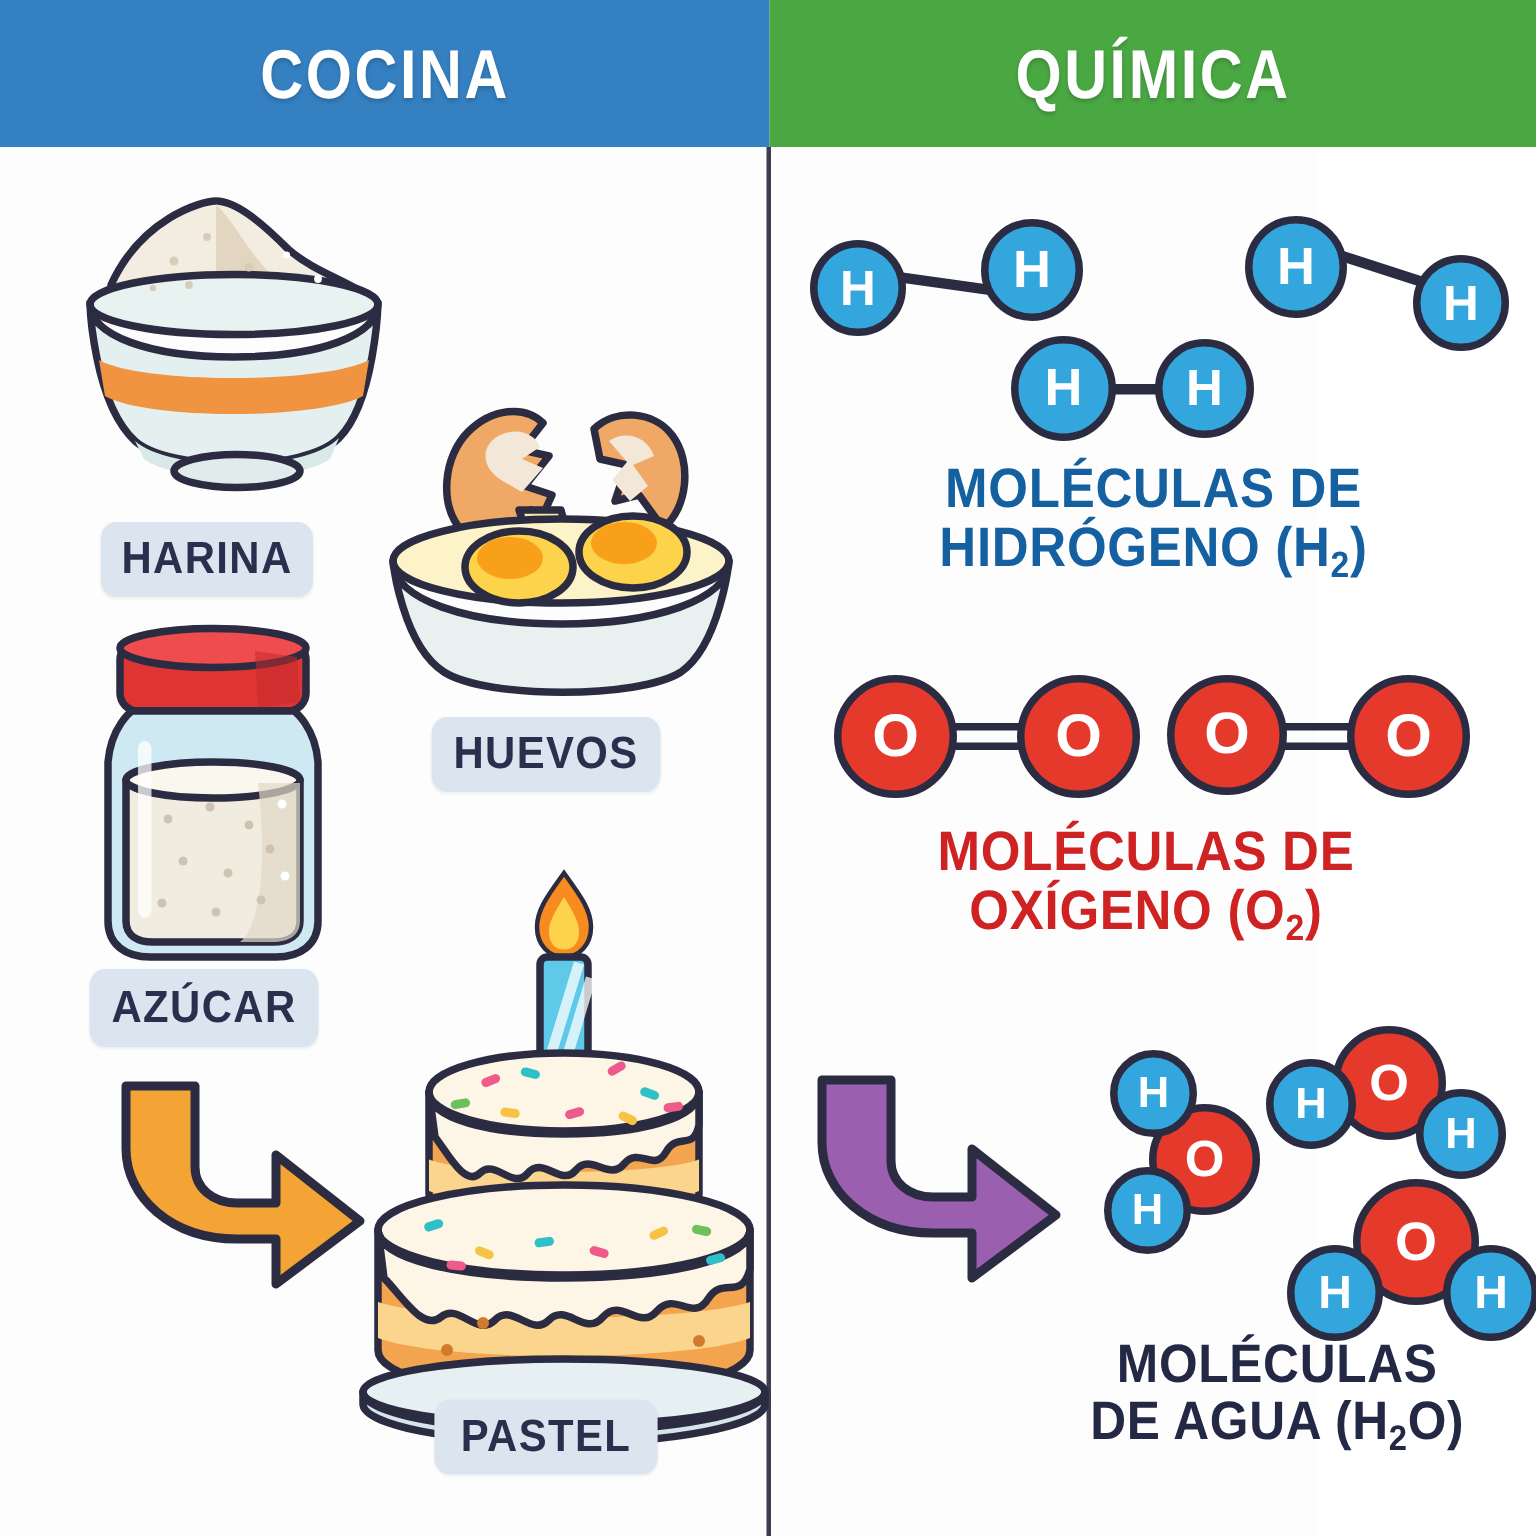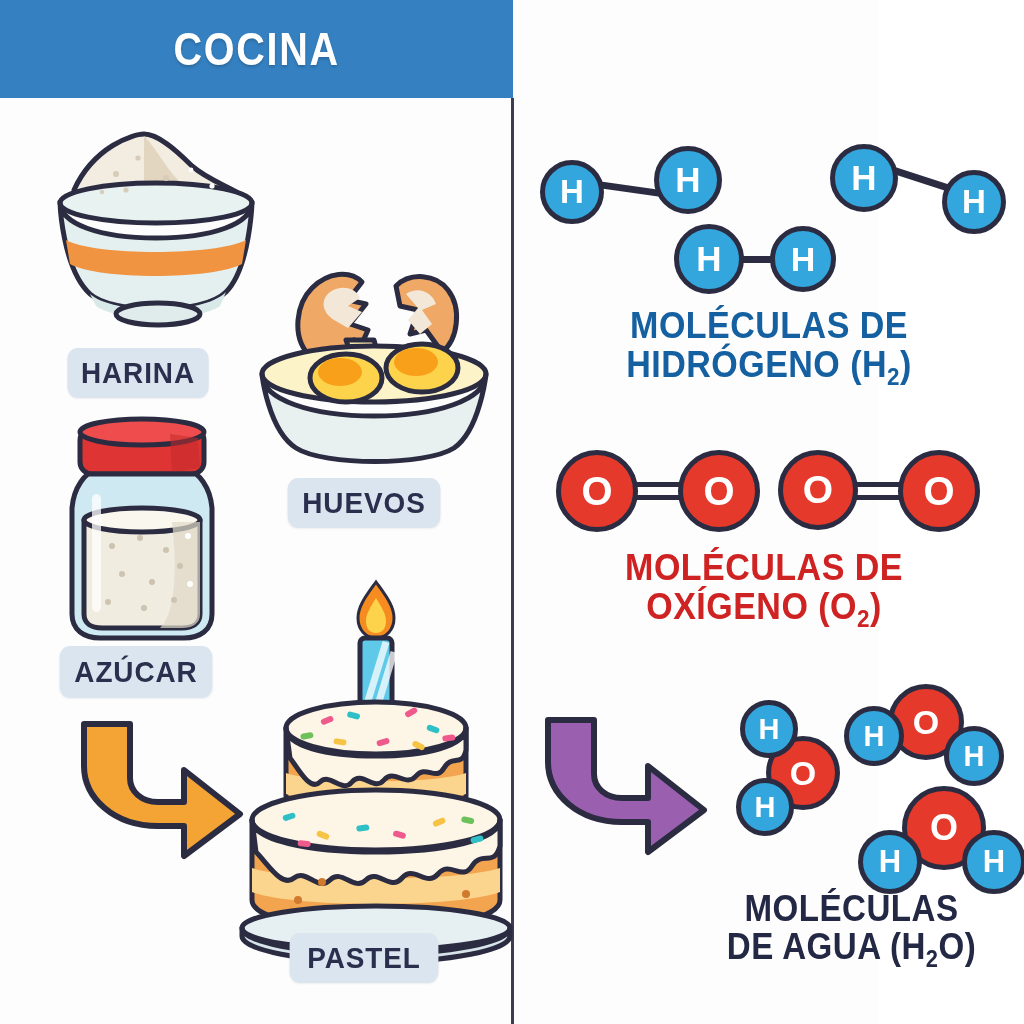--- a/index.html
+++ b/index.html
@@ -62,20 +62,23 @@
 
   .abs{position:absolute;}
 </style>
 </head>
 <body>
 
 <div class="stage">
 
   <div class="header header-left">
     <span class="header-title">COCINA</span>
+  </div>
+  <div class="header header-right">
+    <span class="header-title">QUÍMICA</span>
   </div>
 
   <div class="divider"></div>
 
   <div class="panel panel-left">
 
     <svg class="abs" style="left:16px;top:30px;" width="250" height="210" viewBox="0 0 250 210">
       <path d="M58 62 C78 18 118 6 128 6 C142 6 160 22 176 38 C192 52 212 58 224 66 L224 74 L58 74 Z" fill="#f2ece1" stroke="#2b2c42" stroke-width="5" stroke-linejoin="round"></path>
       <path d="M128 8 C140 20 150 40 162 52 C174 62 198 64 216 68 L216 74 L128 74 Z" fill="#e2d6c0"></path>
       <ellipse cx="140" cy="75" rx="96" ry="20" fill="#e8f2f1" stroke="#2b2c42" stroke-width="5"></ellipse>

